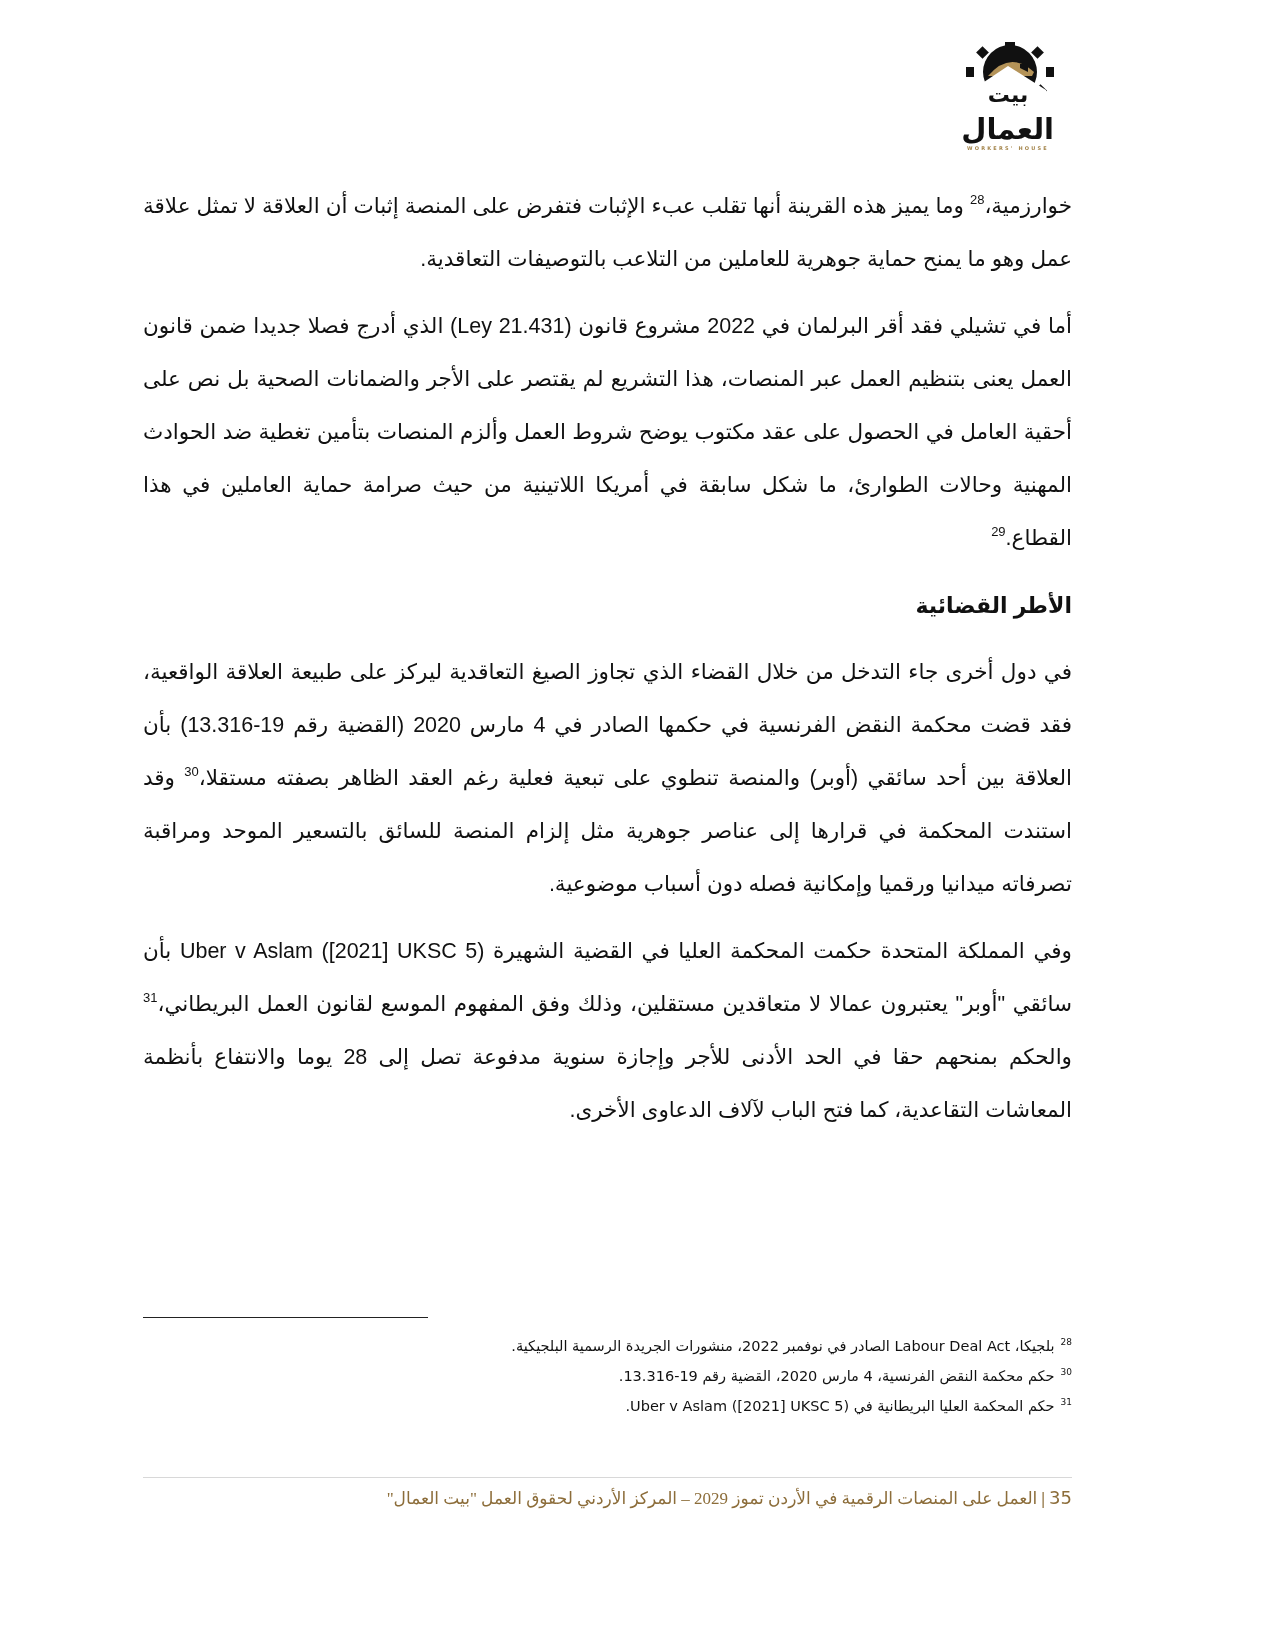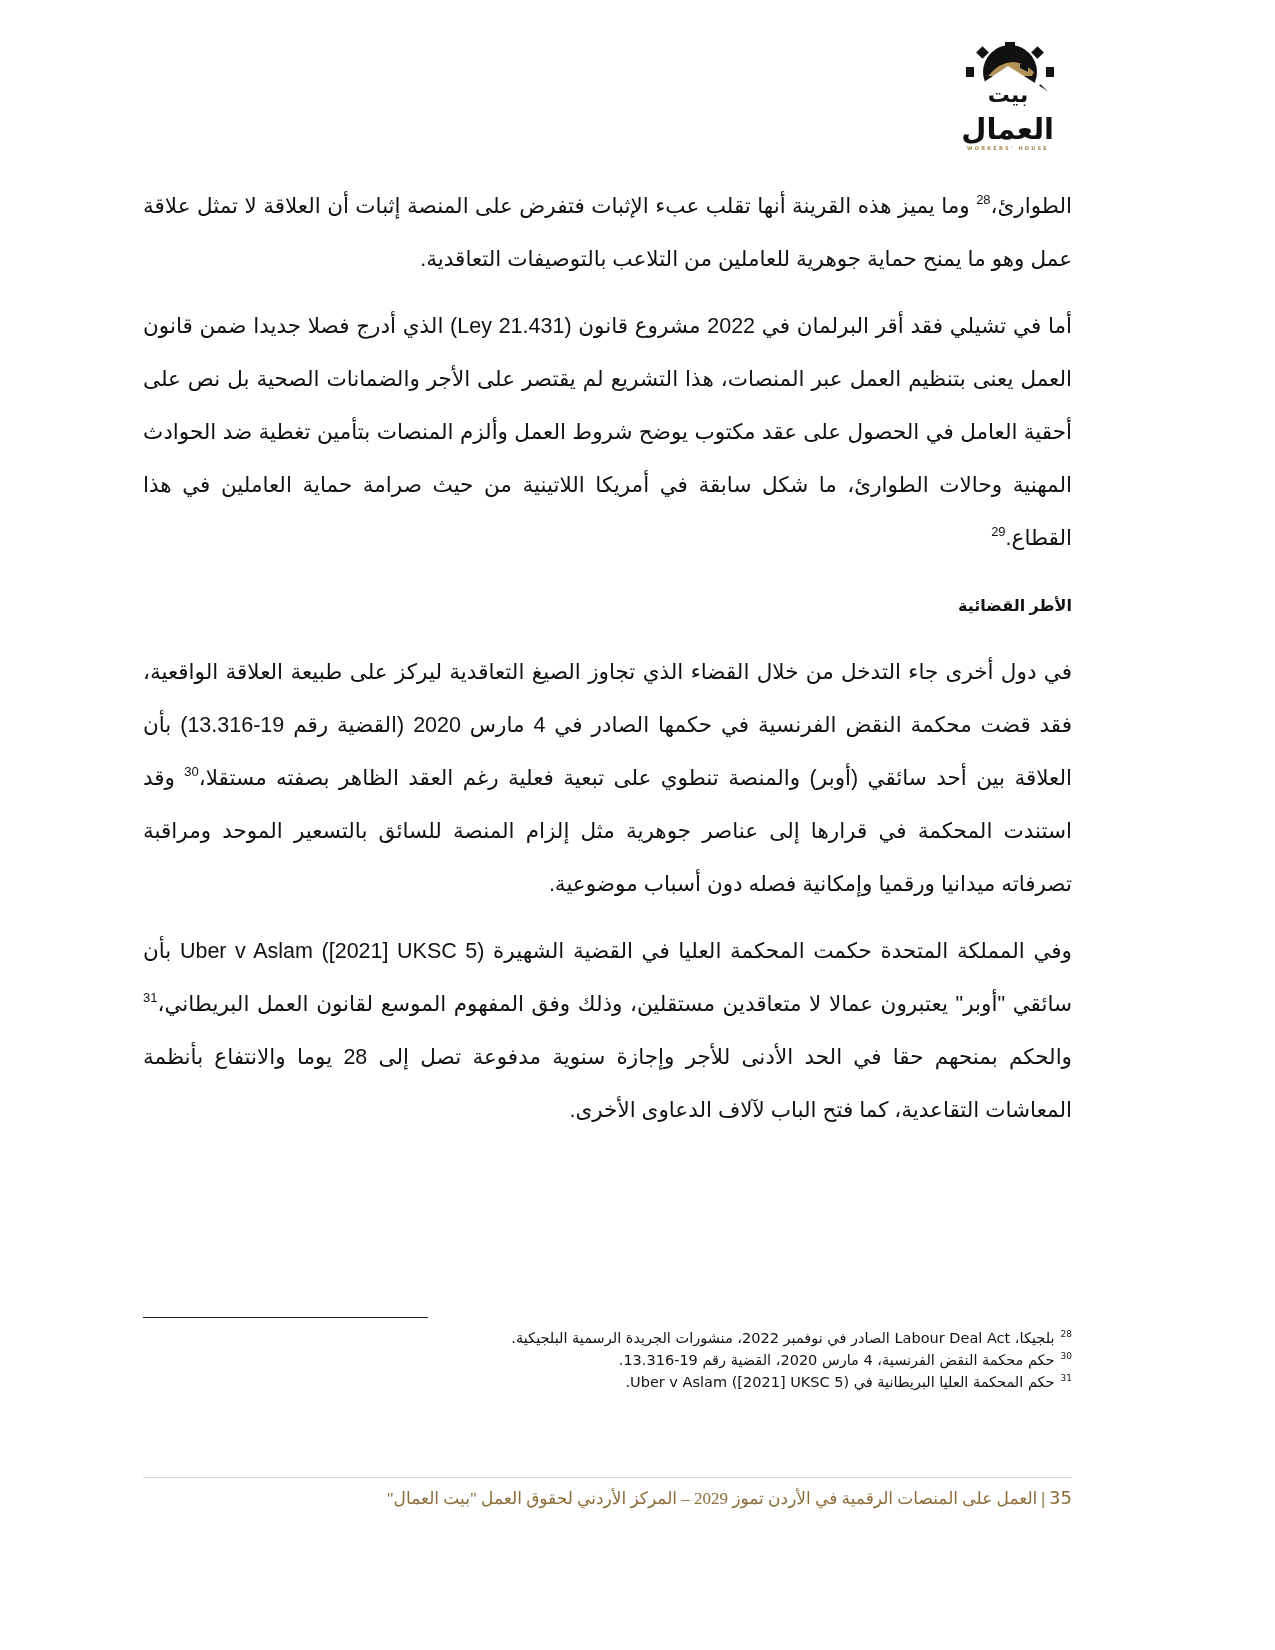--- a/index.html
+++ b/index.html
@@ -23,35 +23,35 @@
     font-size: 5px; letter-spacing: 2.2px; color: #a4854b; font-weight: bold;
     direction: ltr; font-family: "DejaVu Sans", sans-serif;
   }
 
   .body-text {
     position: absolute; left: 143px; width: 929px; top: 180px;
     font-size: 21.5px; line-height: 53px; text-align: justify; text-align-last: right;
   }
   .para { margin: 0 0 14px 0; text-align: justify; text-align-last: right; }
   .heading {
-    font-weight: bold; font-size: 16px; margin: 0 0 14px 0; line-height: 53px;
+    font-weight: bold; font-size: 22px; margin: 0 0 14px 0; line-height: 53px;
   }
   sup { font-size: 13px; line-height: 0; vertical-align: 9px; }
   .ltr { direction: ltr; unicode-bidi: embed; }
 
   .fn-sep {
     position: absolute; top: 1317px; left: 143px; width: 285px; height: 0;
     border-top: 1.5px solid #222;
   }
   .footnotes {
     position: absolute; top: 1327px; right: 203px; width: 700px;
     font-family: "DejaVu Sans", sans-serif; font-size: 14.5px; line-height: 22px;
     direction: rtl; text-align: right; color: #111;
   }
-  .fn { white-space: nowrap; }
+  .fn { white-space: nowrap; margin-top: 8px; }
   .fn sup { font-size: 9px; vertical-align: 6px; margin-left: 6px; }
 
   .footer-rule {
     position: absolute; top: 1477px; left: 143px; width: 929px; height: 0;
     border-top: 1px solid #d8d8d8;
   }
   .footer {
     position: absolute; top: 1485px; right: 203px; width: 800px; text-align: right;
     direction: rtl; color: #8c6d3a; font-size: 17px; line-height: 26px;
     font-family: "Liberation Serif", serif; white-space: nowrap;
@@ -79,21 +79,21 @@
 
     <path d="M10 60 L10 48 L46 24 L84 48 L84 60 Z" fill="#ffffff"></path>
     <path d="M58 22 L66 22 L66 30 L58 26 Z" fill="#111"></path>
   </svg>
   <div class="logo-ar l1">بيت</div>
   <div class="logo-ar l2">العمال</div>
   <div class="logo-en">WORKERS' HOUSE</div>
 </div>
 
 <div class="body-text">
-  <p class="para"><span>الطوارئ،</span><sup>28</sup><span> وما يميز هذه القرينة أنها تقلب عبء الإثبات فتفرض على المنصة إثبات أن العلاقة لا تمثل علاقة عمل وهو ما يمنح حماية جوهرية للعاملين من التلاعب بالتوصيفات التعاقدية.</span></p>
+  <p class="para"><span>خوارزمية،</span><sup>28</sup><span> وما يميز هذه القرينة أنها تقلب عبء الإثبات فتفرض على المنصة إثبات أن العلاقة لا تمثل علاقة عمل وهو ما يمنح حماية جوهرية للعاملين من التلاعب بالتوصيفات التعاقدية.</span></p>
 
   <p class="para"><span>أما في تشيلي فقد أقر البرلمان في 2022 مشروع قانون (</span><span class="ltr">Ley 21.431</span><span>) الذي أدرج فصلا جديدا ضمن قانون العمل يعنى بتنظيم العمل عبر المنصات، هذا التشريع لم يقتصر على الأجر والضمانات الصحية بل نص على أحقية العامل في الحصول على عقد مكتوب يوضح شروط العمل وألزم المنصات بتأمين تغطية ضد الحوادث المهنية وحالات الطوارئ، ما شكل سابقة في أمريكا اللاتينية من حيث صرامة حماية العاملين في هذا القطاع.</span><sup>29</sup></p>
 
   <h2 class="heading">الأطر القضائية</h2>
 
   <p class="para"><span>في دول أخرى جاء التدخل من خلال القضاء الذي تجاوز الصيغ التعاقدية ليركز على طبيعة العلاقة الواقعية، فقد قضت محكمة النقض الفرنسية في حكمها الصادر في 4 مارس 2020 (القضية رقم 19-13.316) بأن العلاقة بين أحد سائقي (أوبر) والمنصة تنطوي على تبعية فعلية رغم العقد الظاهر بصفته مستقلا،</span><sup>30</sup><span> وقد استندت المحكمة في قرارها إلى عناصر جوهرية مثل إلزام المنصة للسائق بالتسعير الموحد ومراقبة تصرفاته ميدانيا ورقميا وإمكانية فصله دون أسباب موضوعية.</span></p>
 
   <p class="para"><span>وفي المملكة المتحدة حكمت المحكمة العليا في القضية الشهيرة (</span><span class="ltr">Uber v Aslam ([2021] UKSC 5</span><span> بأن سائقي "أوبر" يعتبرون عمالا لا متعاقدين مستقلين، وذلك وفق المفهوم الموسع لقانون العمل البريطاني،</span><sup>31</sup><span> والحكم بمنحهم حقا في الحد الأدنى للأجر وإجازة سنوية مدفوعة تصل إلى 28 يوما والانتفاع بأنظمة المعاشات التقاعدية، كما فتح الباب لآلاف الدعاوى الأخرى.</span></p>
 </div>
 

